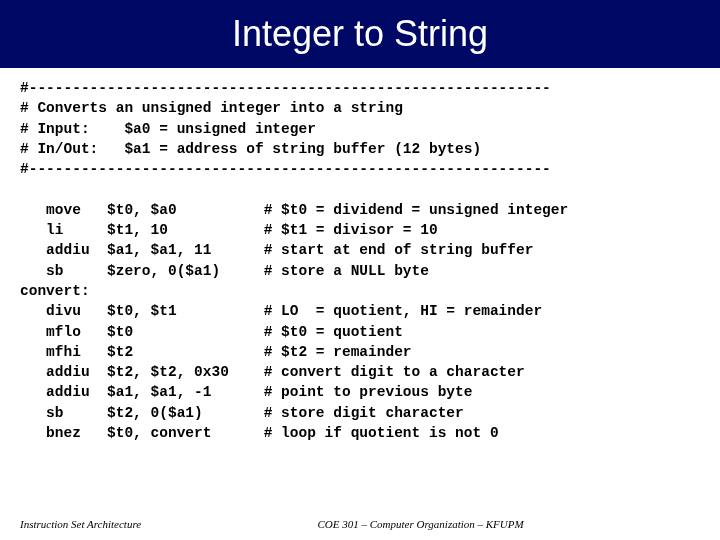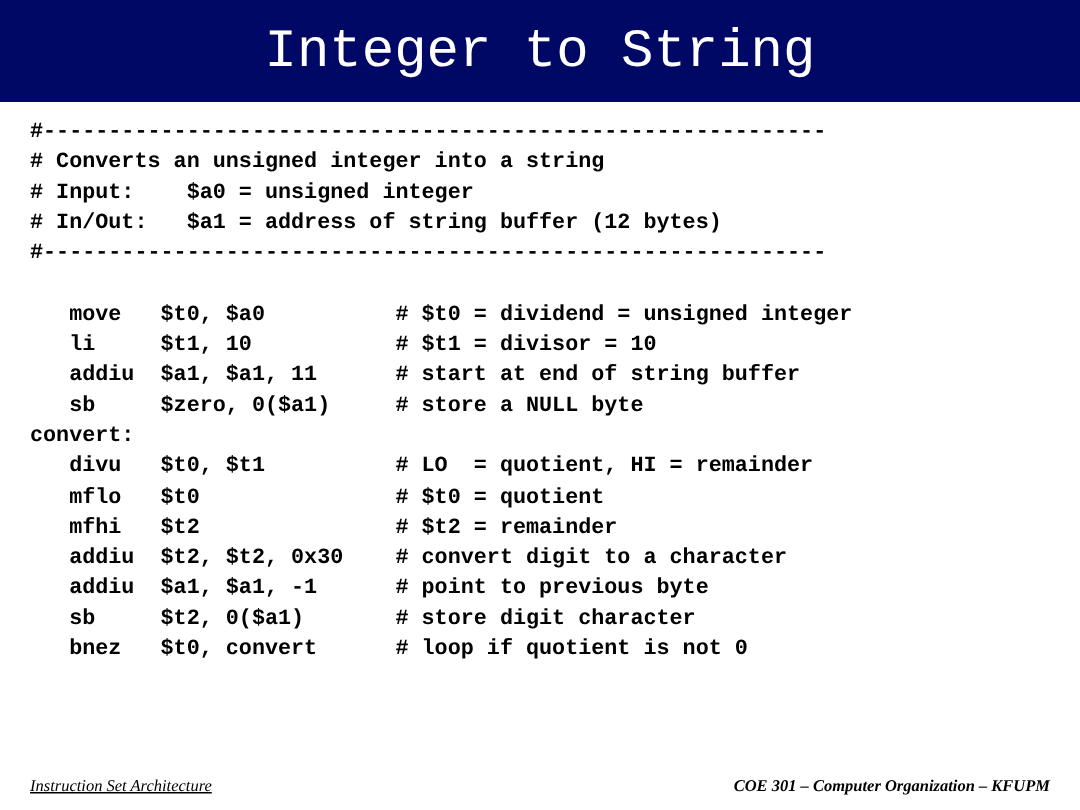--- a/index.html
+++ b/index.html
@@ -12,21 +12,21 @@
     position: relative;
     overflow: hidden;
   }
   .title-bar {
     background: #000866;
     color: #ffffff;
     height: 68px;
     display: flex;
     align-items: center;
     justify-content: center;
-    font-family: Liberation Mono, monospace;
+    font-family: Liberation Sans, sans-serif;
     font-size: 36px;
   }
   .code-block {
     font-family: 'Courier New', Courier, monospace;
     font-weight: bold;
     font-size: 14.5px;
     line-height: 1.4;
     white-space: pre;
     color: #000;
     padding: 10px 20px 0 20px;
@@ -36,22 +36,22 @@
     bottom: 10px;
     left: 20px;
     right: 20px;
     display: flex;
     justify-content: space-between;
     font-family: 'Times New Roman', serif;
     font-size: 11px;
     font-style: italic;
     color: #000;
   }
-  .footer-left { text-decoration: underline; }
-  .footer-center { flex: 1; text-align: right; font-weight: bold; }
+  .footer-left { }
+  .footer-center { flex: 1; text-align: center; }
   .footer-right { }
 </style>
 </head>
 <body>
 
 <div class="title-bar">
   <span>Integer to String</span>
 </div>
 
 <div class="code-block">#------------------------------------------------------------

